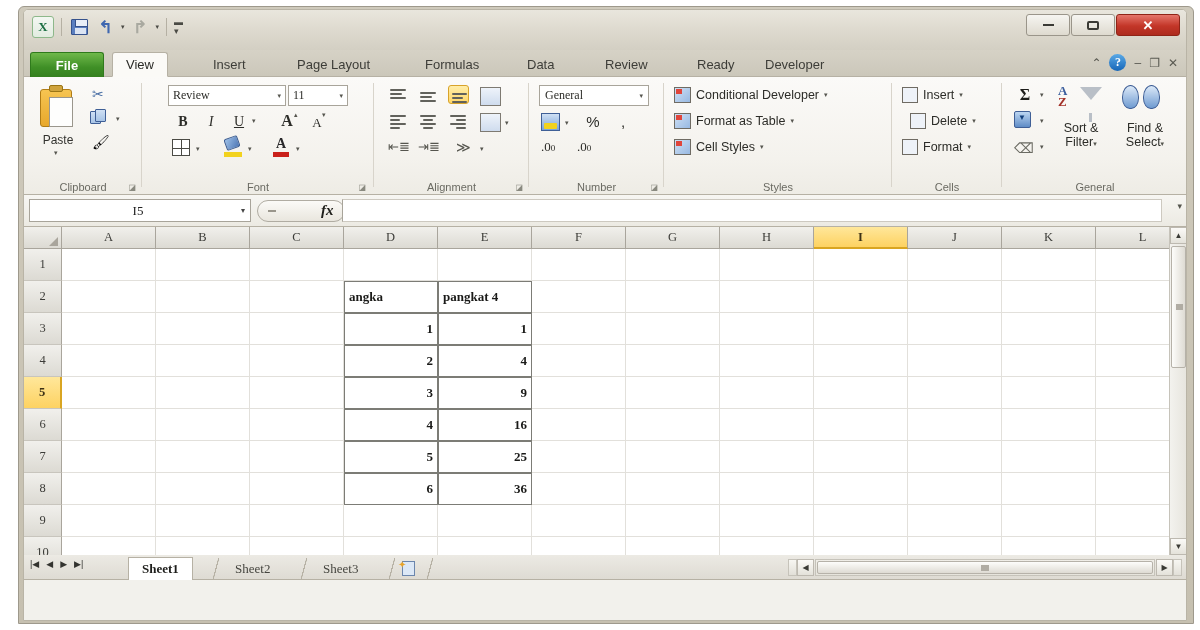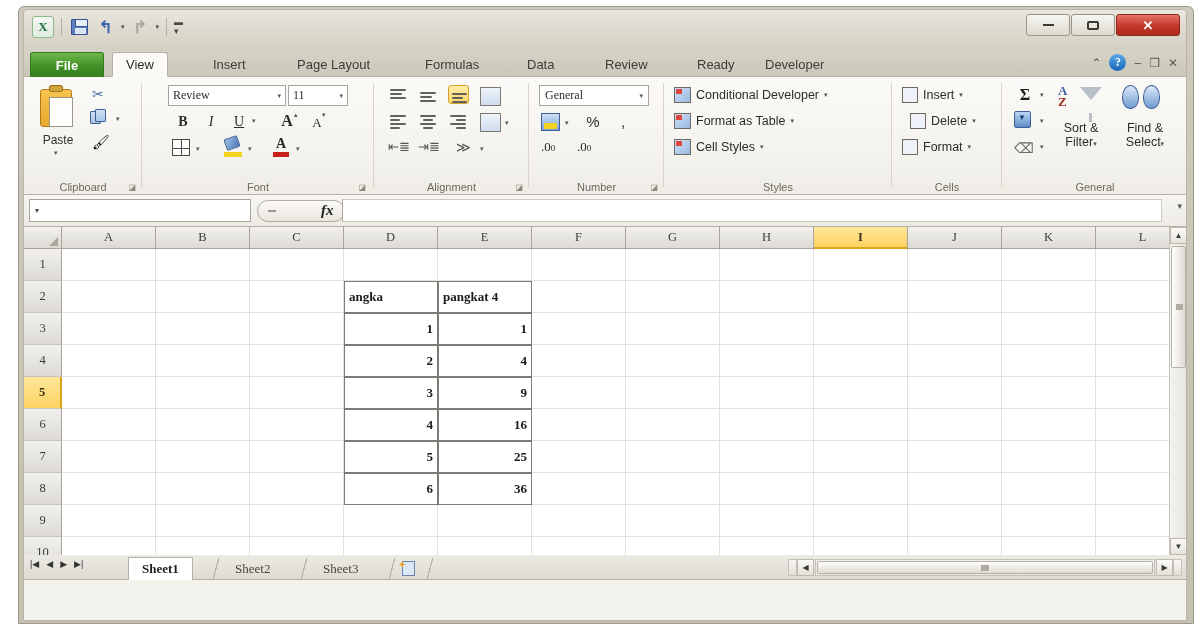--- a/index.html
+++ b/index.html
@@ -695,20 +695,21 @@
         <div class="elbl" style="left:112px;top:44px;width:62px;">
           <span>Find &amp;</span><br>
           <span>Select</span><span class="car-s" style="position:static">▾</span>
         </div>
         <div class="gname">General</div>
       </div>
     </div>
 
     <div class="fbar">
       <div class="namebox">
+        <span class="nb-val">I5</span>
         <span class="nb-car">▾</span>
       </div>
       <div class="fb-tools">
         <div class="fb-pill">
               <span class="m"></span>
             </div>
         <span class="fx">fx</span>
       </div>
       <div class="fb-input"></div>
       <div class="fb-expand">▾</div>

